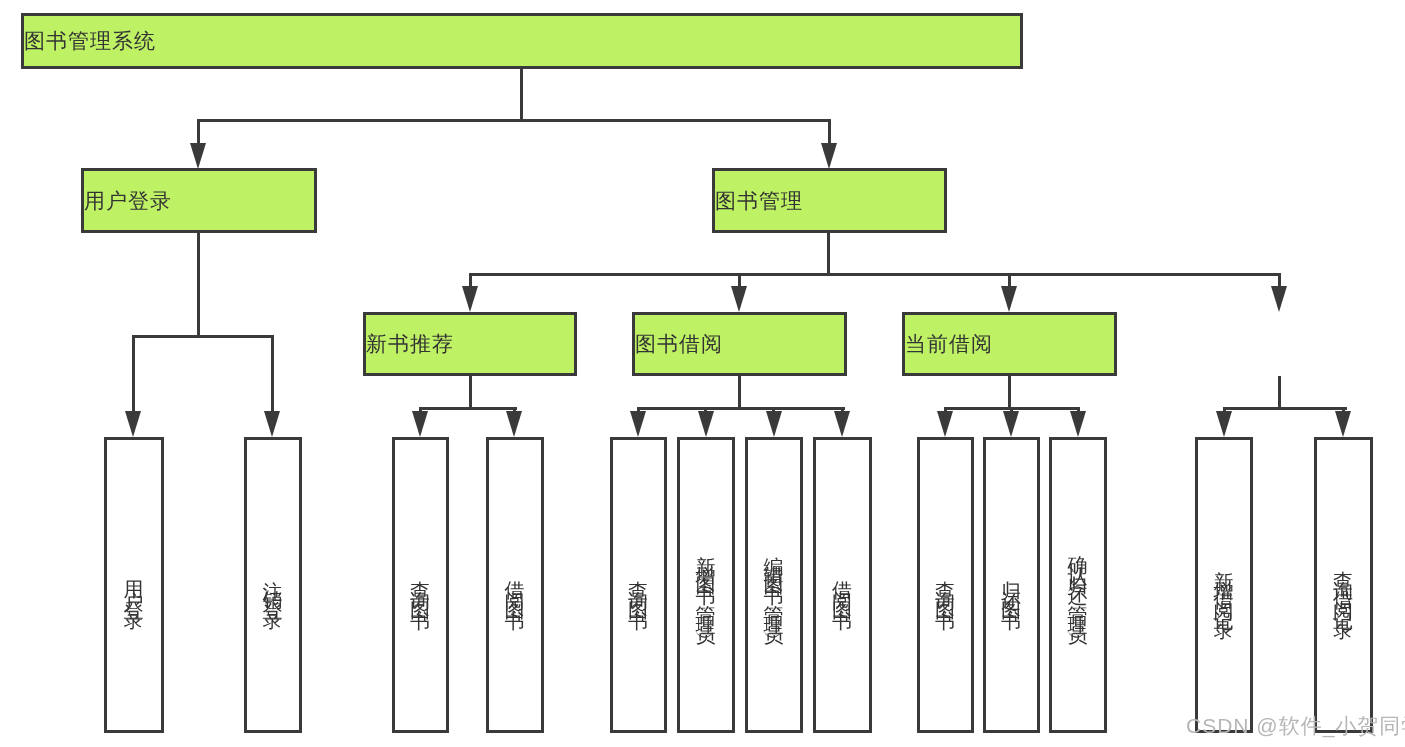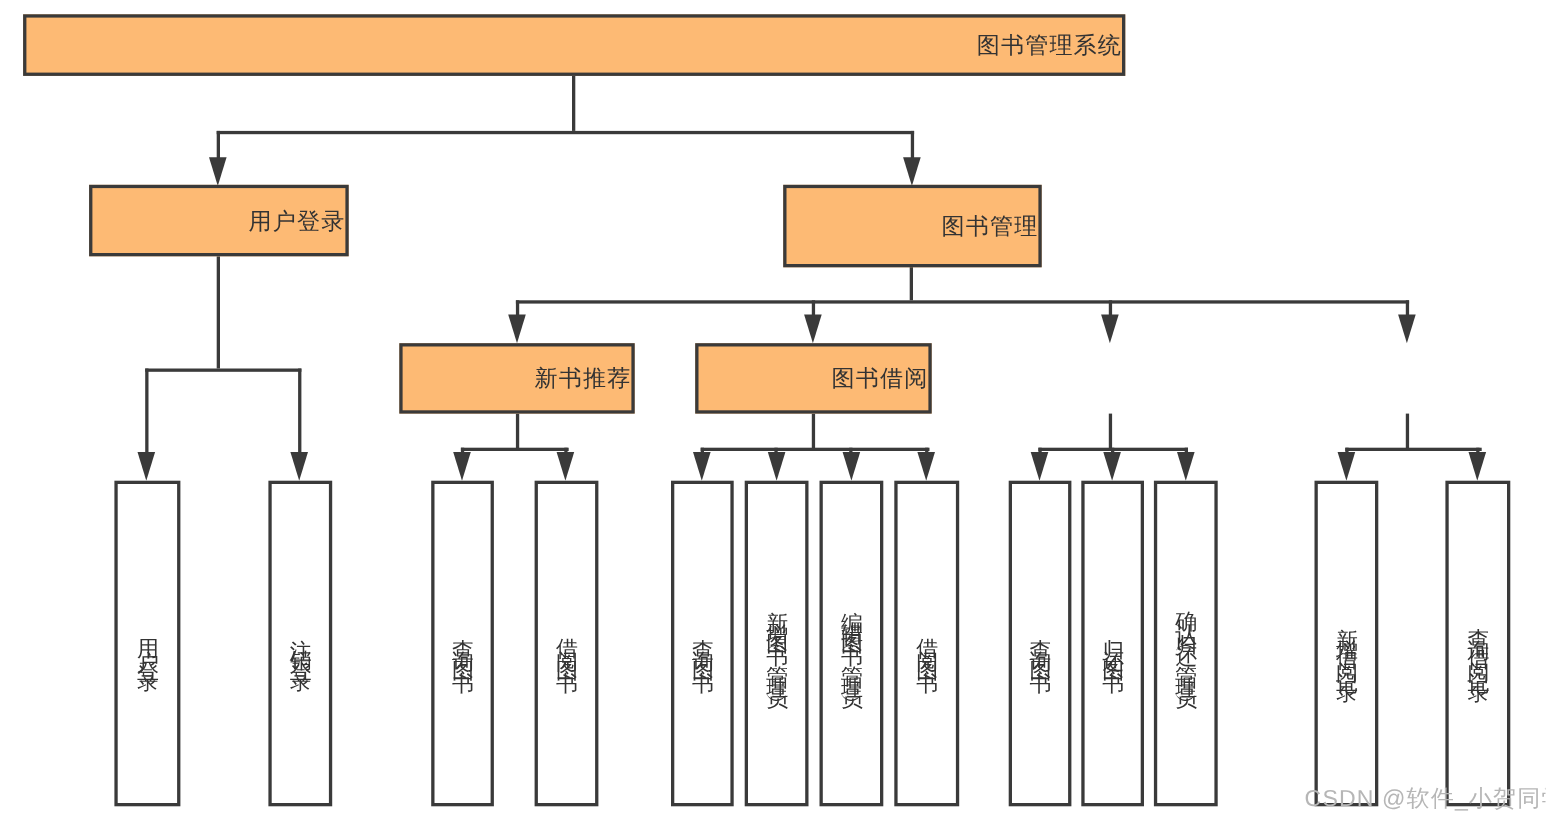--- a/index.html
+++ b/index.html
@@ -16,24 +16,24 @@
     position:relative;
     width:1405px;
     height:747px;
     background:var(--bg);
     overflow:hidden;
   }
   
   .hbox{
     position:absolute;
     border:3px solid var(--line);
-    background:#fdba74;
+    background:#bef264;
     display:flex;
     align-items:center;
-    justify-content:flex-end;
+    justify-content:flex-start;
     font-size:21px;
     color:var(--text);
     letter-spacing:1px;
     z-index:2;
   }
   
   .vbox{
     position:absolute;
     top:437px;
     height:296px;
@@ -90,21 +90,21 @@
   <div class="seg" style="left:520px;top:68px;width:3px;height:51px;"></div>
   <div class="seg" style="left:197px;top:119px;width:634px;height:3px;"></div>
   <div class="seg" style="left:197px;top:119px;width:3px;height:27px;"></div>
   <div class="tri" style="left:190px;top:143px;"></div>
   <div class="seg" style="left:828px;top:119px;width:3px;height:27px;"></div>
   <div class="tri" style="left:821px;top:143px;"></div>
 
   <div class="hbox" style="left:81px;top:168px;width:236px;height:65px;">
     <span>用户登录</span>
   </div>
-  <div class="hbox" style="left:712px;top:168px;width:235px;height:75px;">
+  <div class="hbox" style="left:712px;top:168px;width:235px;height:65px;">
     <span>图书管理</span>
   </div>
 
   <div class="seg" style="left:197px;top:233px;width:3px;height:102px;"></div>
   <div class="seg" style="left:132px;top:335px;width:142px;height:3px;"></div>
   <div class="seg" style="left:132px;top:335px;width:3px;height:78px;"></div>
   <div class="tri" style="left:125px;top:411px;"></div>
   <div class="seg" style="left:271px;top:335px;width:3px;height:78px;"></div>
   <div class="tri" style="left:264px;top:411px;"></div>
 
@@ -118,20 +118,23 @@
   <div class="tri" style="left:1001px;top:286px;"></div>
   <div class="seg" style="left:1278px;top:273px;width:3px;height:15px;"></div>
   <div class="tri" style="left:1271px;top:286px;"></div>
 
   <div class="hbox" style="left:632px;top:312px;width:215px;height:64px;">
     <span>图书借阅</span>
   </div>
   <div class="hbox" style="left:363px;top:312px;width:214px;height:64px;">
     <span>新书推荐</span>
   </div>
+  <div class="hbox" style="left:902px;top:312px;width:215px;height:64px;">
+    <span>当前借阅</span>
+  </div>
 
   <div class="seg" style="left:469px;top:376px;width:3px;height:34px;"></div>
   <div class="seg" style="left:419px;top:407px;width:98px;height:3px;"></div>
   <div class="seg" style="left:419px;top:407px;width:3px;height:8px;"></div>
   <div class="tri" style="left:412px;top:411px;"></div>
   <div class="seg" style="left:513px;top:407px;width:3px;height:8px;"></div>
   <div class="tri" style="left:506px;top:411px;"></div>
 
   <div class="seg" style="left:738px;top:376px;width:3px;height:34px;"></div>
   <div class="seg" style="left:637px;top:407px;width:208px;height:3px;"></div>

